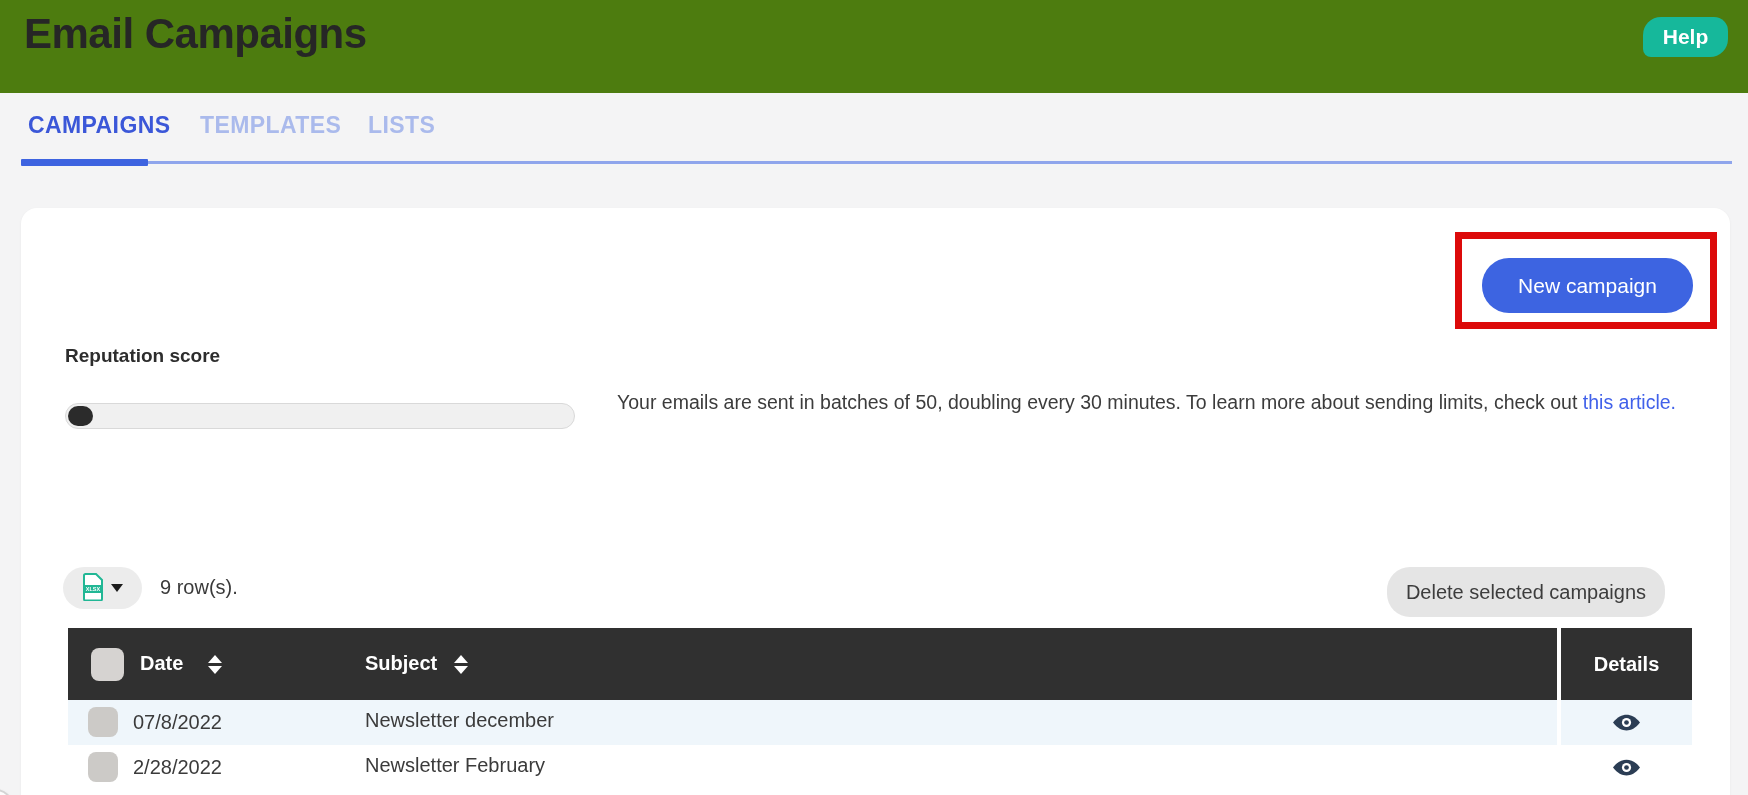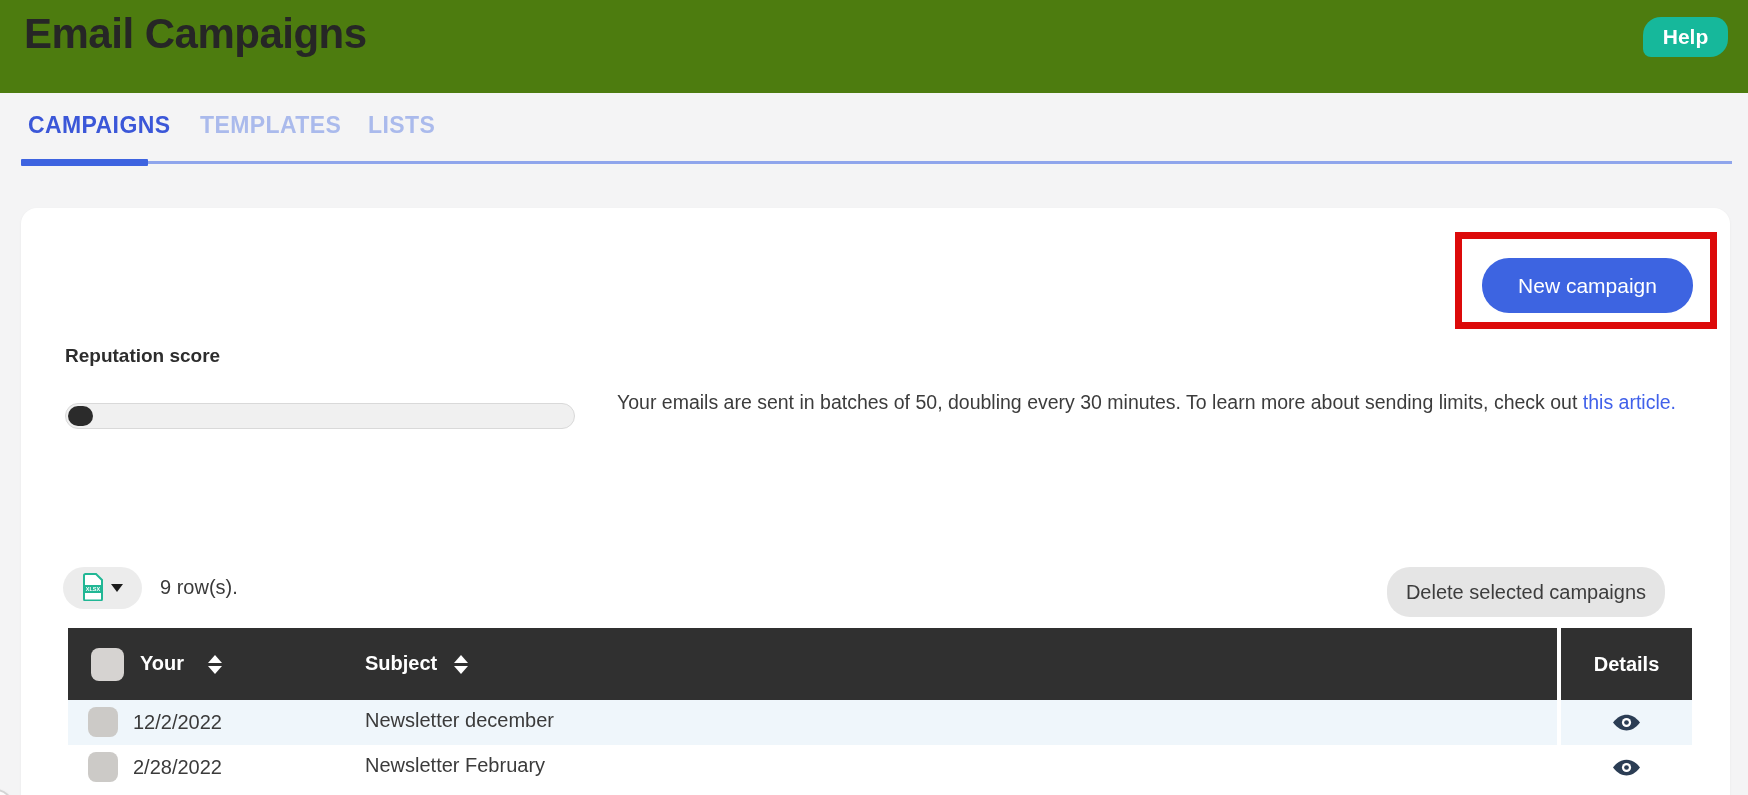--- a/index.html
+++ b/index.html
@@ -122,34 +122,34 @@
       </svg>
     </span>
     <span class="caret-down"></span>
   </button>
   <div class="row-count">9 row(s).</div>
   <button class="delete-btn">Delete selected campaigns</button>
 
   <div class="tbl-main">
     <div class="t-head">
       <button class="checkbox cb-head"></button>
-      <span class="th-label th-date">Your</span>
+      <span class="th-label th-date">Date</span>
       <span class="sort-icon sort-date">
           <span class="up"></span>
           <span class="down"></span>
         </span>
       <span class="th-label th-subject">Subject</span>
       <span class="sort-icon sort-subject">
           <span class="up"></span>
           <span class="down"></span>
         </span>
     </div>
     <div class="t-row alt">
       <button class="checkbox cb-row"></button>
-      <span class="cell-date">12/2/2022</span>
+      <span class="cell-date">07/8/2022</span>
       <span class="cell-subject">Newsletter december</span>
     </div>
     <div class="t-row tall">
       <button class="checkbox cb-row"></button>
       <span class="cell-date">2/28/2022</span>
       <span class="cell-subject">Newsletter February</span>
     </div>
   </div>
 
   <div class="tbl-details">

